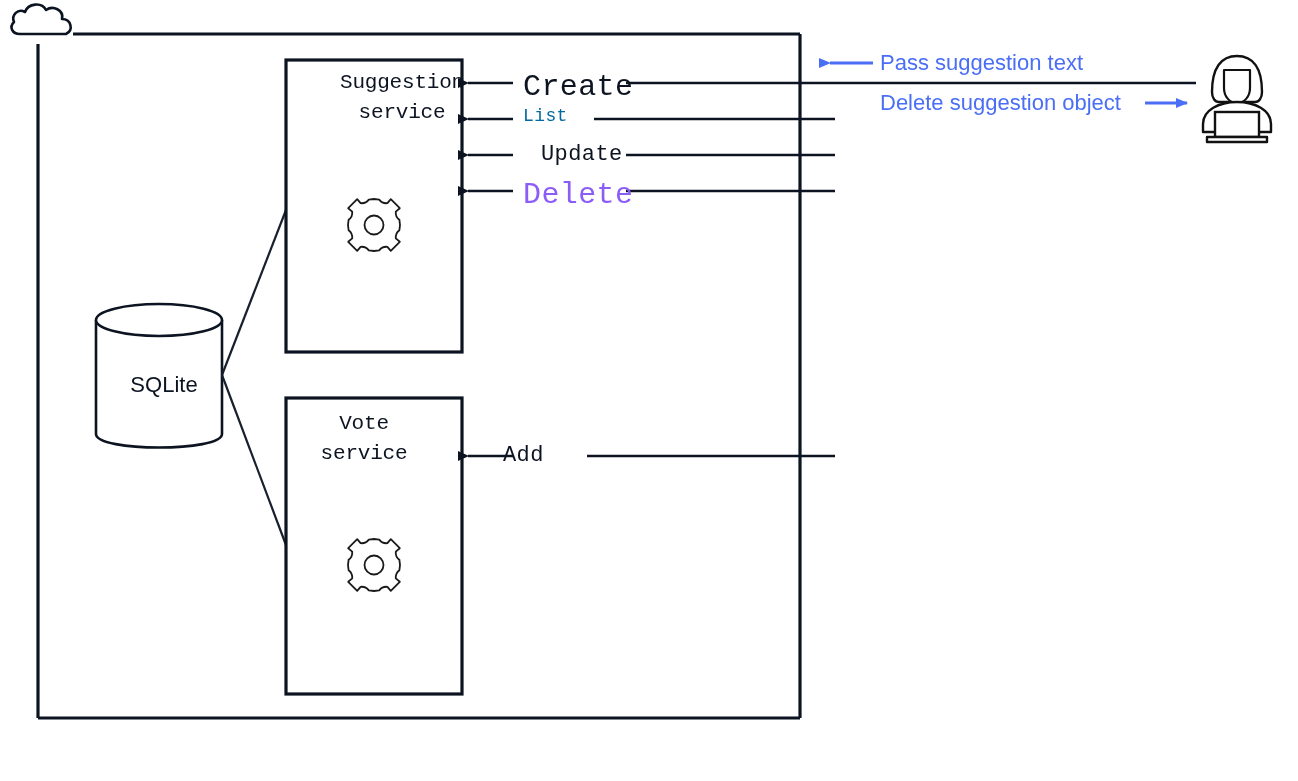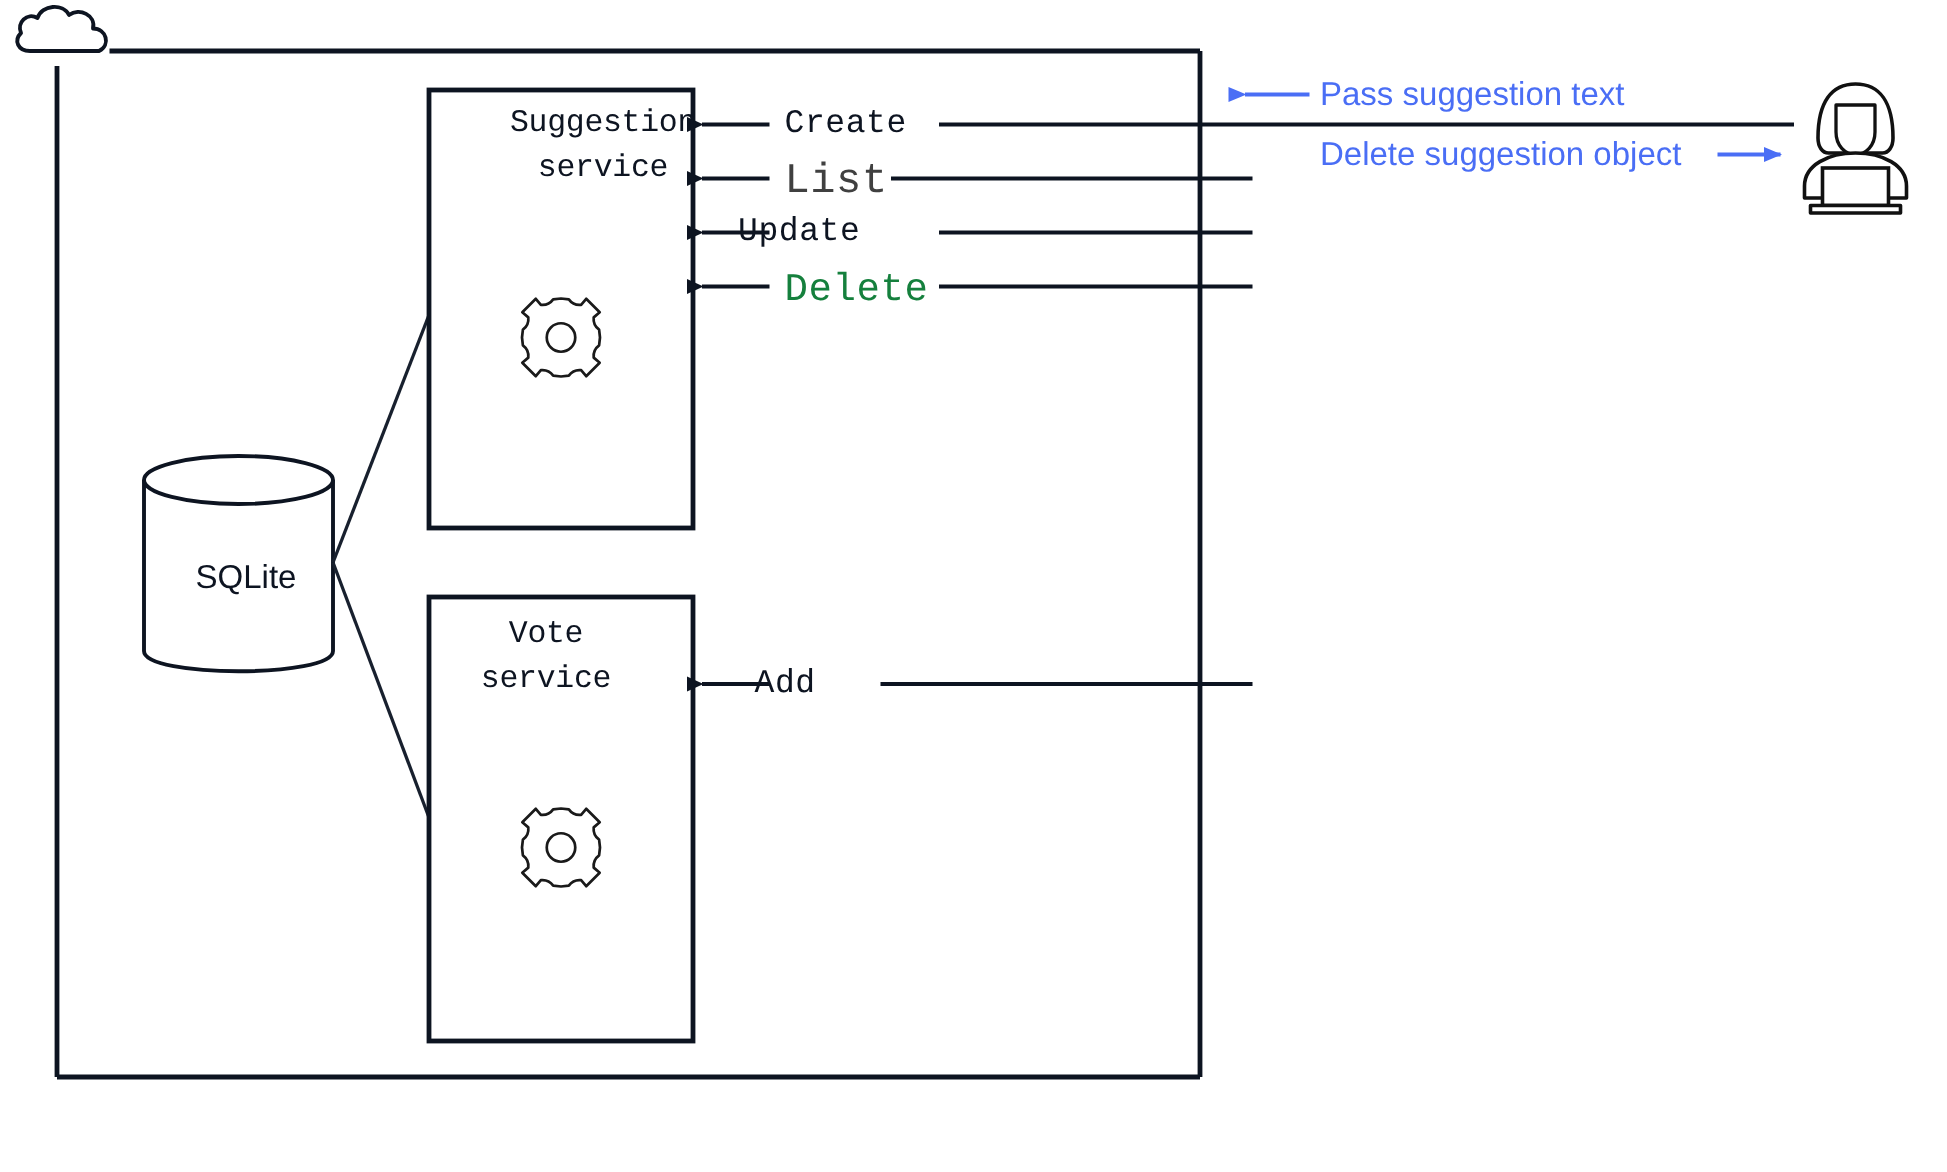--- a/index.html
+++ b/index.html
@@ -173,31 +173,31 @@
   <div class="mono-label" style="position:absolute; left:286px; top:409px; width:156px;
               text-align:center; font-size:21px; line-height:30px;
               color:#0d1421; letter-spacing:-0.2px;">
     <div>Vote</div>
     <div>service</div>
   </div>
 
   <div class="sans-label" style="position:absolute; left:96px; top:372px; width:136px;
               text-align:center; font-size:22px; color:#0d1421;">SQLite</div>
 
-  <div class="mono-label" style="position:absolute; left:523px; top:70px; font-size:22px;
+  <div class="mono-label" style="position:absolute; left:523px; top:70px; font-size:30px;
               color:#0d1421; letter-spacing:0.4px;">Create</div>
 
-  <div class="mono-label" style="position:absolute; left:523px; top:106px; font-size:28px;
-              color:#404040; letter-spacing:0.4px;font-family:Liberation Mono, monospace;">List</div>
-
-  <div class="mono-label" style="position:absolute; left:492px; top:142px; font-size:22px;
+  <div class="mono-label" style="position:absolute; left:523px; top:106px; font-size:18px;
+              color:#0369a1; letter-spacing:0.4px;font-family:Liberation Mono, monospace;">List</div>
+
+  <div class="mono-label" style="position:absolute; left:541px; top:142px; font-size:22px;
               color:#0d1421; letter-spacing:0.4px;">Update</div>
 
-  <div class="mono-label" style="position:absolute; left:523px; top:178px; font-size:26px;
-              color:#15803d; letter-spacing:0.4px;">Delete</div>
+  <div class="mono-label" style="position:absolute; left:523px; top:178px; font-size:30px;
+              color:#8b5cf6; letter-spacing:0.4px;">Delete</div>
 
   <div class="mono-label" style="position:absolute; left:503px; top:443px; font-size:22px;
               color:#0d1421; letter-spacing:0.4px;">Add</div>
 
   <div class="sans-label" style="position:absolute; left:880px; top:50px; font-size:22px;
               color:#4a6ef5;">Pass suggestion text</div>
 
   <div class="sans-label" style="position:absolute; left:880px; top:90px; font-size:22px;
               color:#4a6ef5;">Delete suggestion object</div>
 

